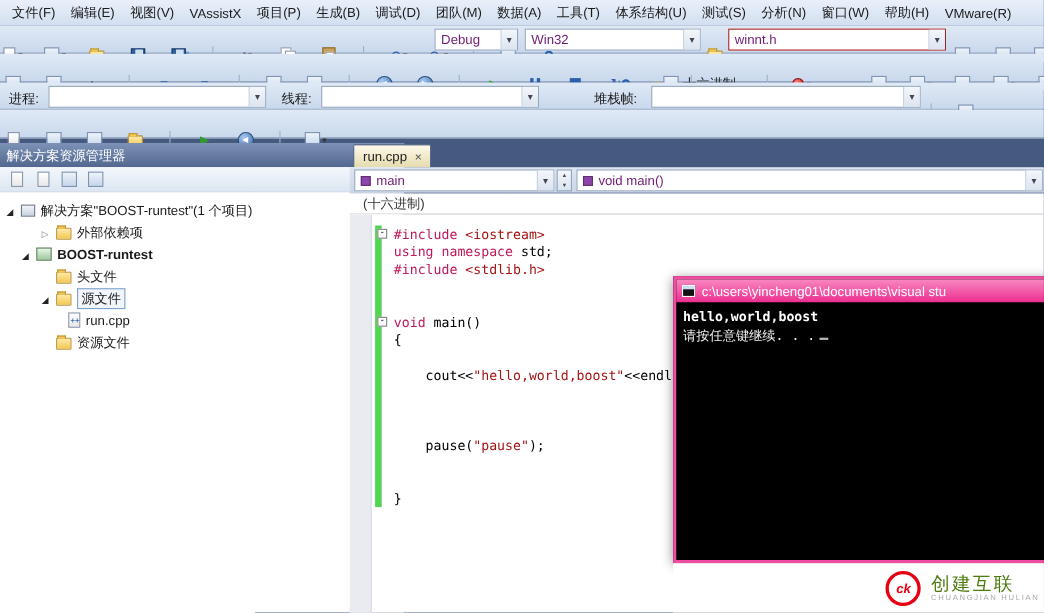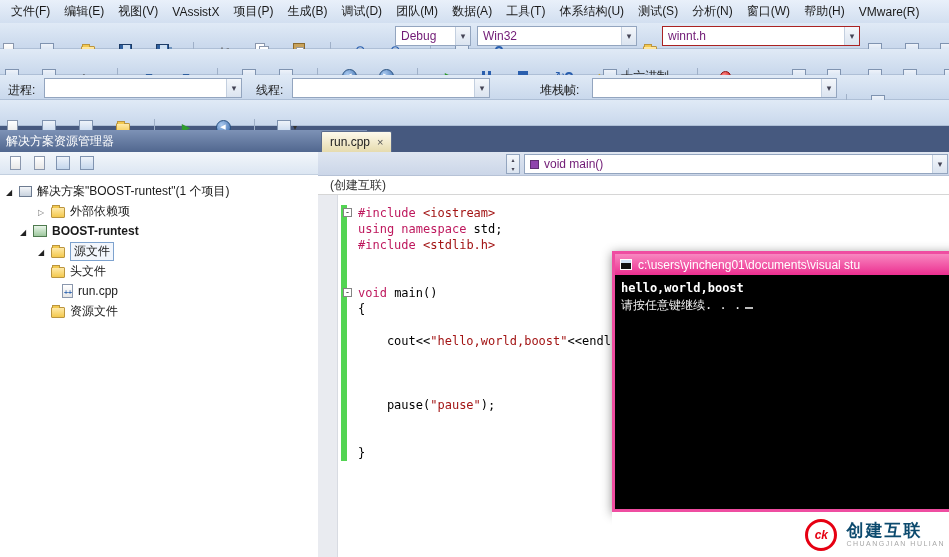--- a/index.html
+++ b/index.html
@@ -104,21 +104,21 @@
 .con-title{height:21px;background:linear-gradient(#f887c0,#ec2f90);display:flex;align-items:center;gap:6px;padding:0 5px;color:#fff;font-size:12px;white-space:nowrap;overflow:hidden}
 .con-ic{width:12px;height:11px;border:1px solid #fff;background:#111;position:relative;flex:0 0 auto}
 .con-ic::before{content:"";position:absolute;left:0;top:0;width:100%;height:3px;background:#cfe2f5}
 .con-body{position:absolute;top:21px;left:0;right:0;bottom:0;background:#000;color:#eee;font-family:"DejaVu Sans Mono","Liberation Mono",monospace;font-size:12px;padding:5px 6px;line-height:17px}
 .con-line1{font-weight:bold;color:#fff}
 .cursor{display:inline-block;width:8px;height:2px;background:#bbb;margin-left:4px}
 
 .watermark{position:absolute;left:612px;top:512px;right:0;bottom:0;background:#fff;z-index:6;display:flex;align-items:center;justify-content:flex-end;gap:9px;padding-right:4px}
 .logo{width:32px;height:32px;border-radius:50%;border:3px solid #e60012;color:#e60012;font-weight:bold;font-size:12px;display:flex;align-items:center;justify-content:center;font-style:italic}
 .wm-txt{display:flex;flex-direction:column;line-height:1.15}
-.wm-brand{font-size:17px;font-weight:bold;color:#0c4a6e;letter-spacing:2px}
+.wm-brand{font-size:17px;font-weight:normal;color:#4d7c0f;letter-spacing:2px}
 .wm-sub{font-size:7px;color:#a8a8a8;letter-spacing:1.5px}
 </style>
 </head>
 <body>
 
 <div class="bar menubar">
   <span class="menu-item">文件(F)</span>
   <span class="menu-item">编辑(E)</span>
   <span class="menu-item">视图(V)</span>
   <span class="menu-item">VAssistX</span>
@@ -392,28 +392,28 @@
       <span class="arrc"></span>
       <span class="g-folder"></span>
       <span>外部依赖项</span>
     </div>
     <div class="trow" style="padding-left:18px">
       <span class="arr"></span>
       <span class="ic-prj"></span>
       <span class="bold">BOOST-runtest</span>
     </div>
     <div class="trow" style="padding-left:36px">
+      <span class="arrsp"></span>
+      <span class="g-folder"></span>
+      <span>头文件</span>
+    </div>
+    <div class="trow" style="padding-left:36px">
       <span class="arr"></span>
       <span class="g-folder"></span>
       <span class="focusbox">源文件</span>
-    </div>
-    <div class="trow" style="padding-left:36px">
-      <span class="arrsp"></span>
-      <span class="g-folder"></span>
-      <span>头文件</span>
     </div>
     <div class="trow" style="padding-left:62px">
       <span class="ic-cpp"></span>
       <span>run.cpp</span>
     </div>
     <div class="trow" style="padding-left:36px">
       <span class="arrsp"></span>
       <span class="g-folder"></span>
       <span>资源文件</span>
     </div>
@@ -421,32 +421,37 @@
 </div>
 
 <div class="editor">
   <div class="tabstrip">
     <div class="tab-active">
       <span>run.cpp</span>
       <span class="tabx"></span>
     </div>
   </div>
   <div class="navbar">
+    <div class="combo" style="left:4px;top:2px;width:182px">
+      <span class="nav-ic"></span>
+      <span>main</span>
+      <span class="carea"></span>
+    </div>
     <div class="spinner">
       <span class="up"></span>
       <span class="dw"></span>
     </div>
     <div class="combo" style="left:206px;top:2px;right:1px">
       <span class="nav-ic"></span>
       <span>void main()</span>
       <span class="carea"></span>
     </div>
   </div>
   <div class="scopebar">
-    <span>(创建互联)</span>
+    <span>(十六进制)</span>
   </div>
   <div class="ebody">
     <div class="emargin"></div>
     <div class="echange"></div>
     <div class="ecode">
         <div class="cl"><span class="fold">-</span><span class="tk-kw">#include </span><span class="tk-str">&lt;iostream&gt;</span></div>
         <div class="cl"><span class="tk-kw">using namespace</span><span class="tk-pl"> std;</span></div>
         <div class="cl"><span class="tk-kw">#include </span><span class="tk-str">&lt;stdlib.h&gt;</span></div>
         <div class="cl"></div>
         <div class="cl"></div>

